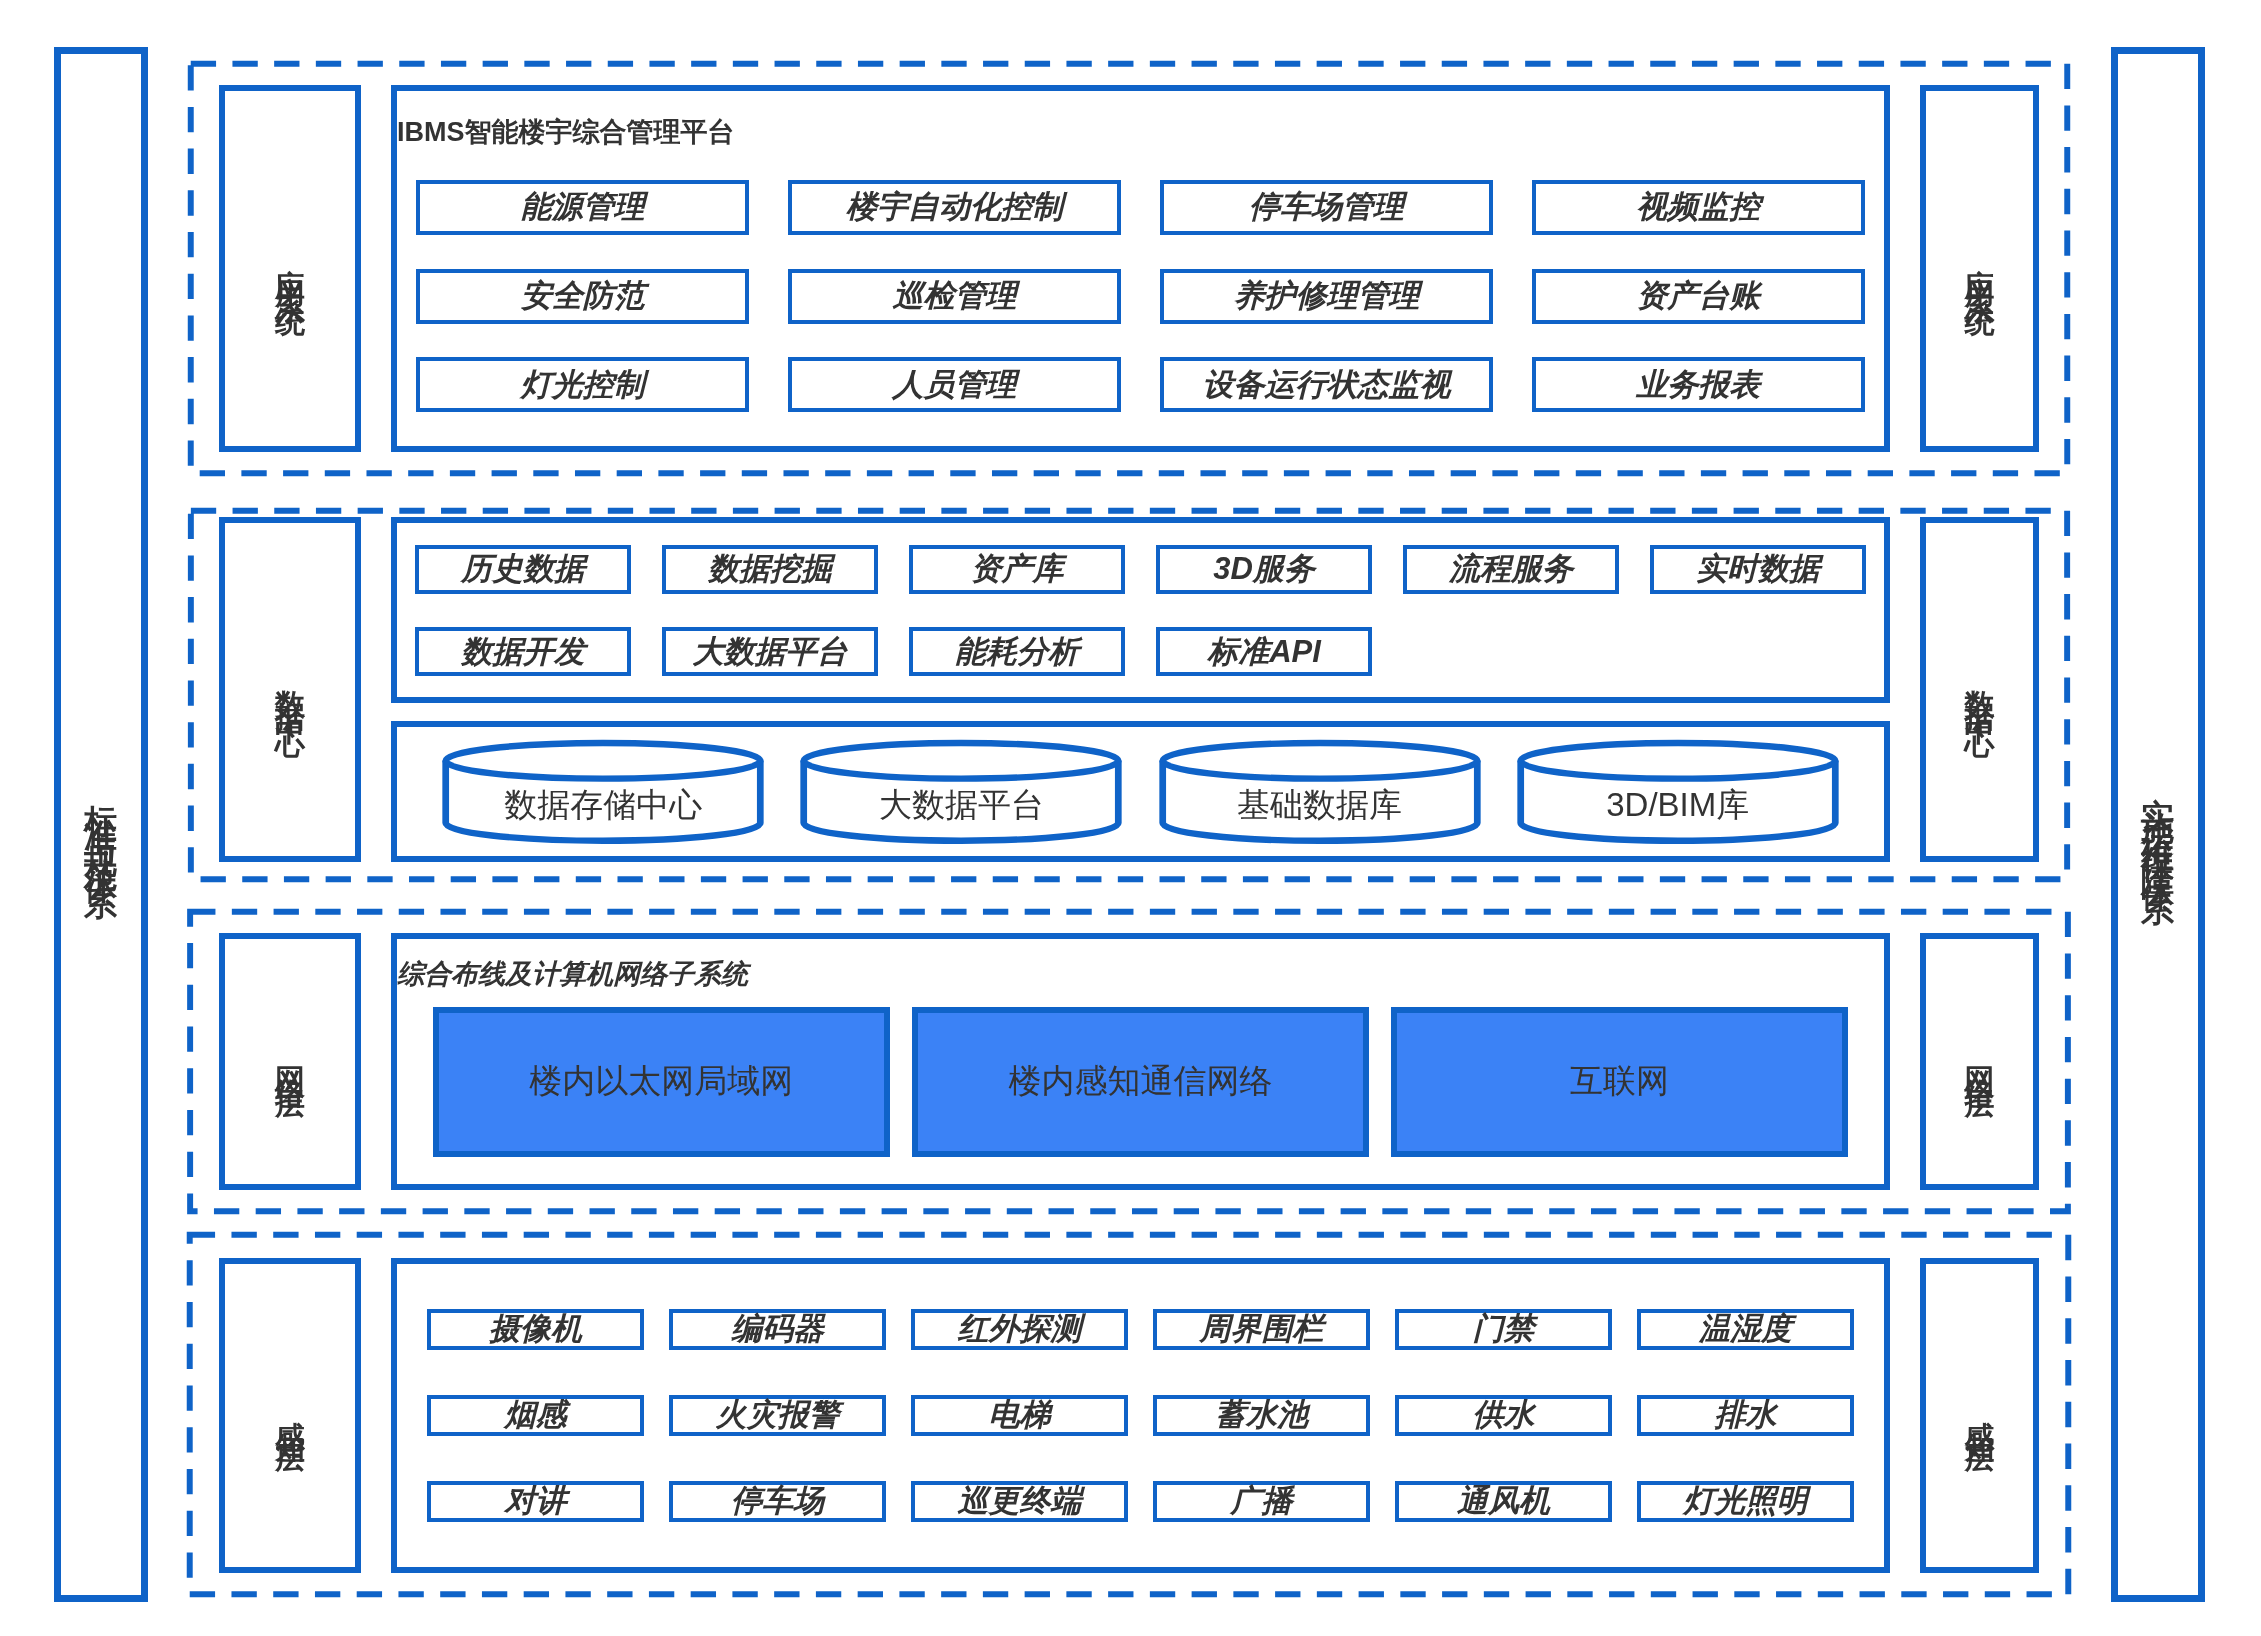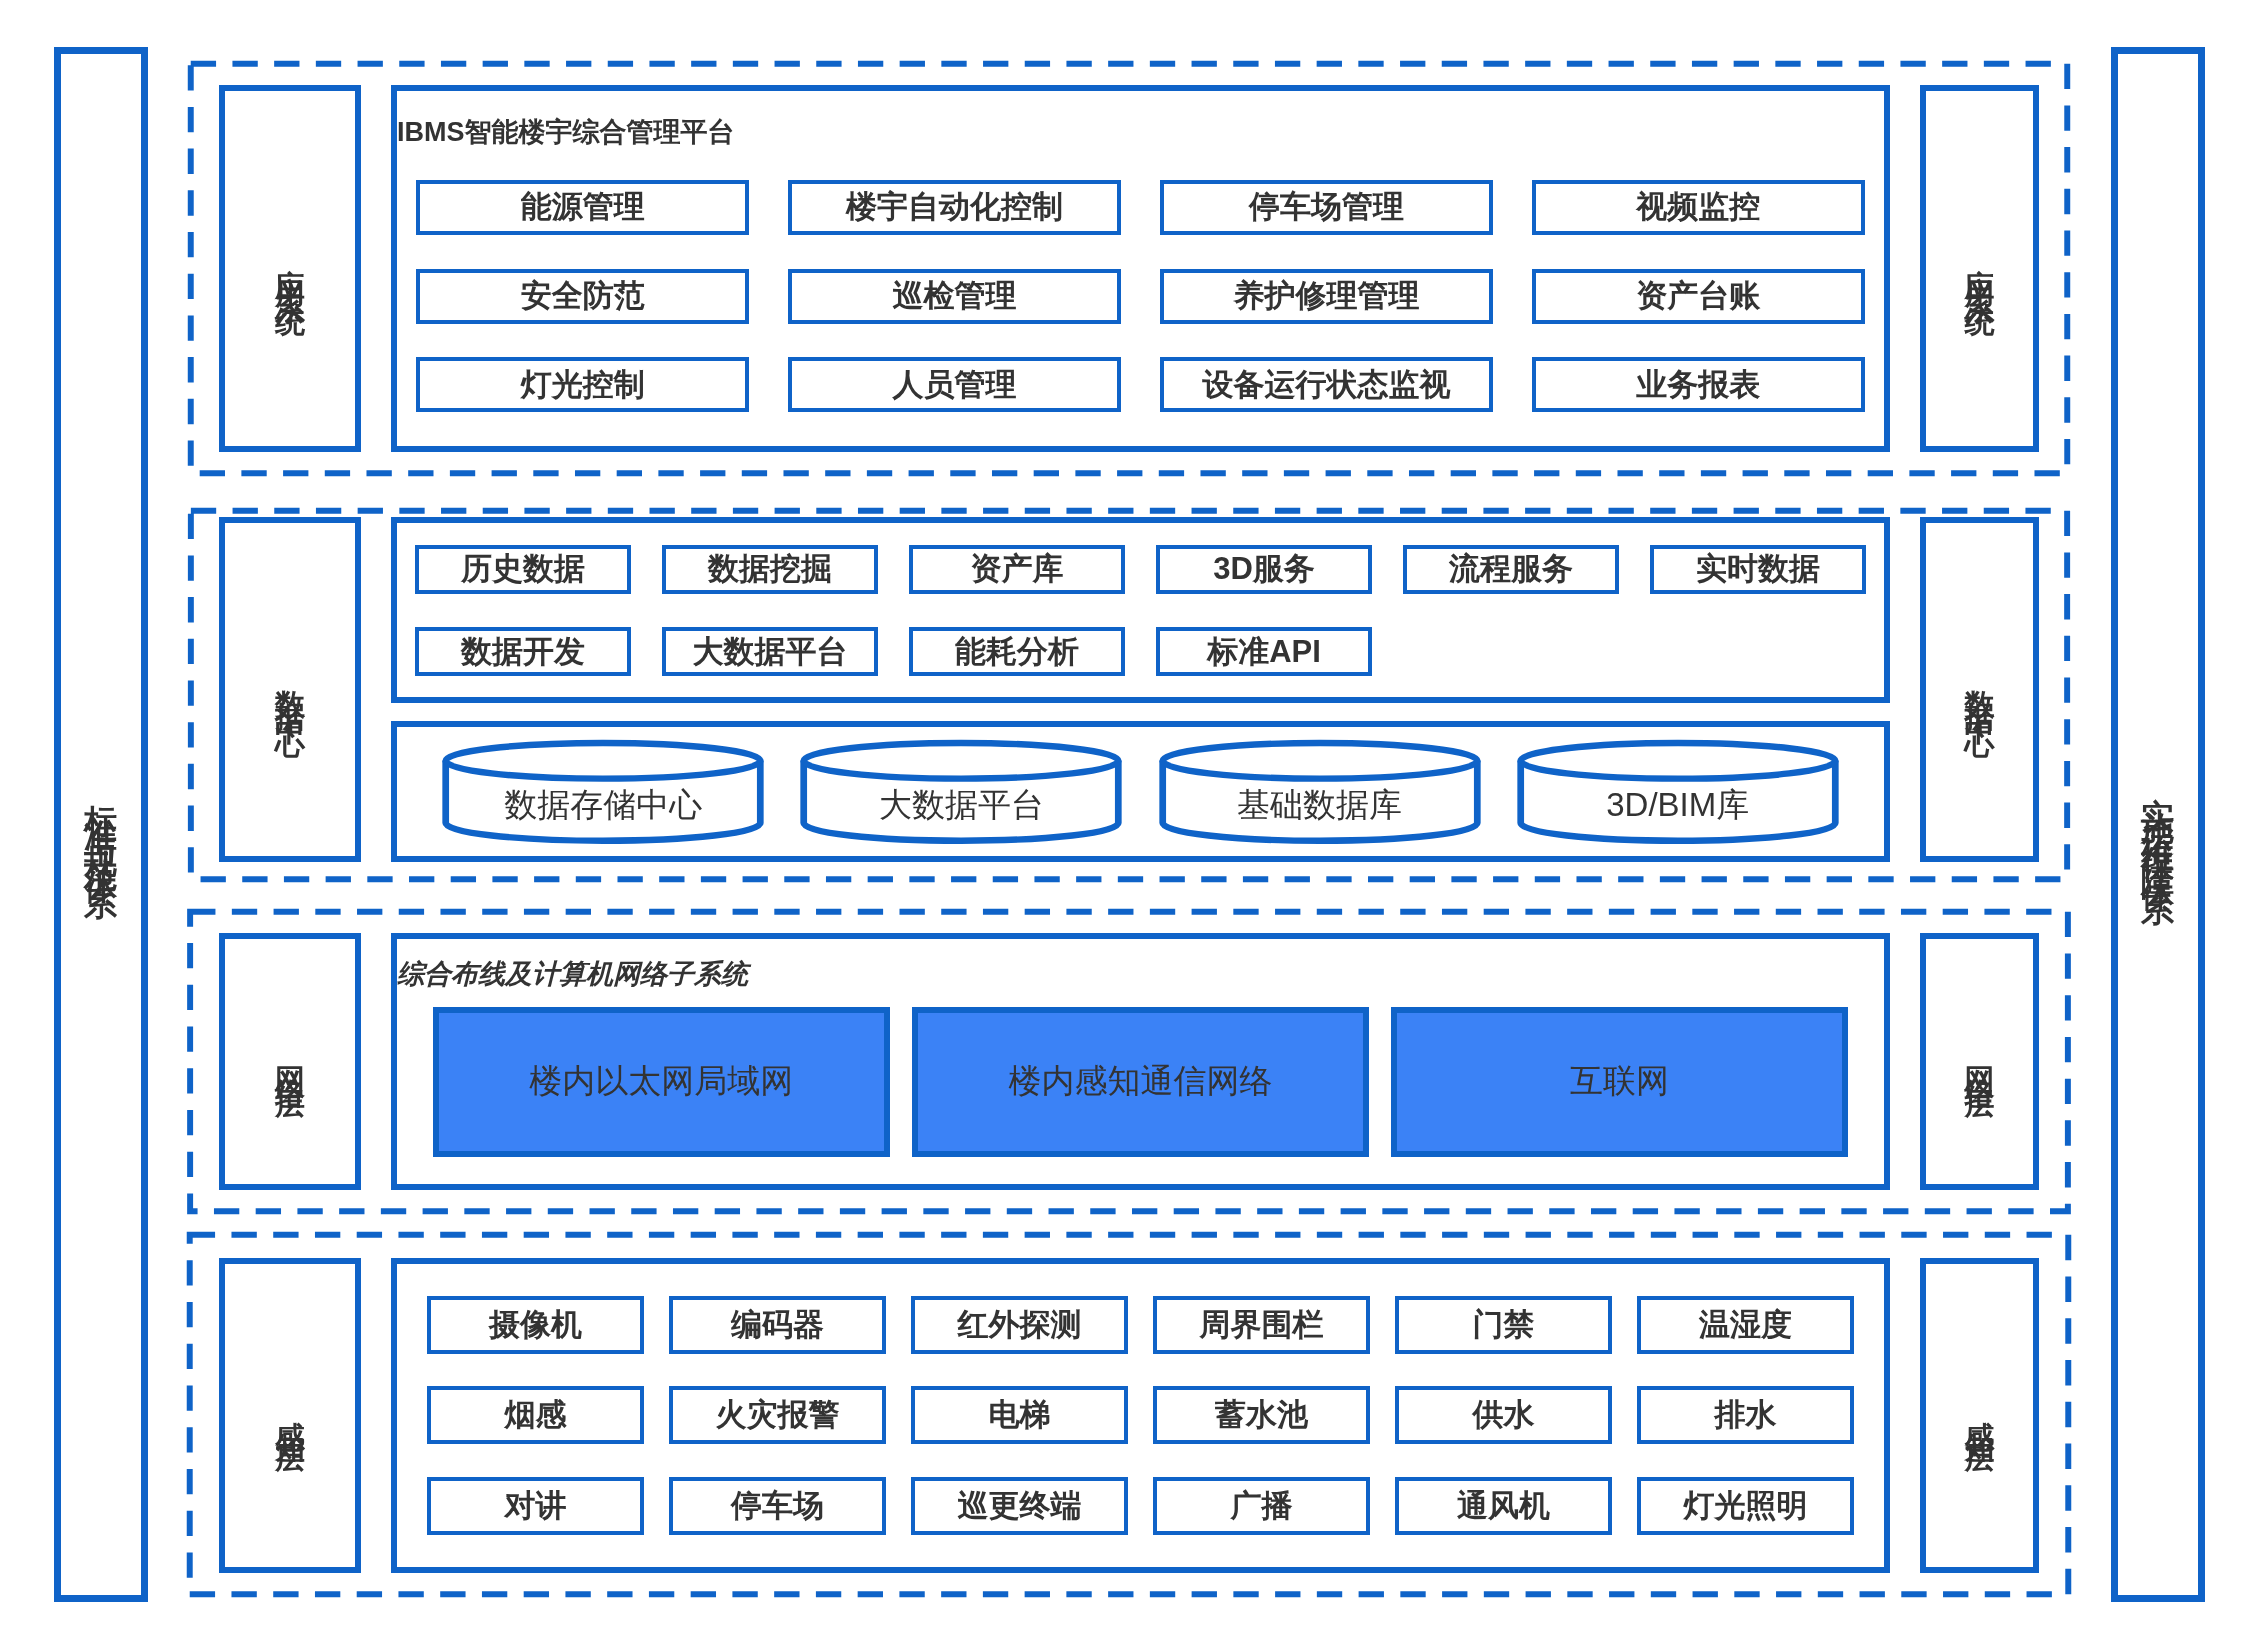--- a/index.html
+++ b/index.html
@@ -64,24 +64,24 @@
   }
 
   .grid{ display:grid; flex:1; align-content:space-evenly; }
   .cols4{ grid-template-columns:repeat(4,1fr); column-gap:39px; padding:0 19.4px; }
   .cols5{ grid-template-columns:repeat(6,1fr); column-gap:31px; row-gap:12px; padding:0 18px; }
   .cols6{ grid-template-columns:repeat(6,1fr); column-gap:25px; padding:0 30px; }
 
   .box{
     height:55px; border:4.5px solid var(--blue); background:#fff;
     display:flex; align-items:center; justify-content:center;
-    font-weight:bold; font-size:31px; color:var(--ink); white-space:nowrap;
+    font-weight:bold; font-size:31px; color:var(--ink); white-space:nowrap;font-style:italic;
   }
   .cols5 .box{ height:49px; }
-  .cols6 .box{ height:58px; }
+  .cols6 .box{ height:41px; }
 
   
   .l2col{ flex:1; display:flex; flex-direction:column; min-width:0; }
   .groupA{ height:186px; flex:0 0 186px; margin-bottom:18px; }
   .groupB{
     flex:1; flex-direction:row; align-items:center; justify-content:space-evenly;
     padding:0 12px;
   }
   .cyl{ position:relative; width:328px; height:107px; }
   .cyl svg{ position:absolute; inset:0; width:100%; height:100%; }

